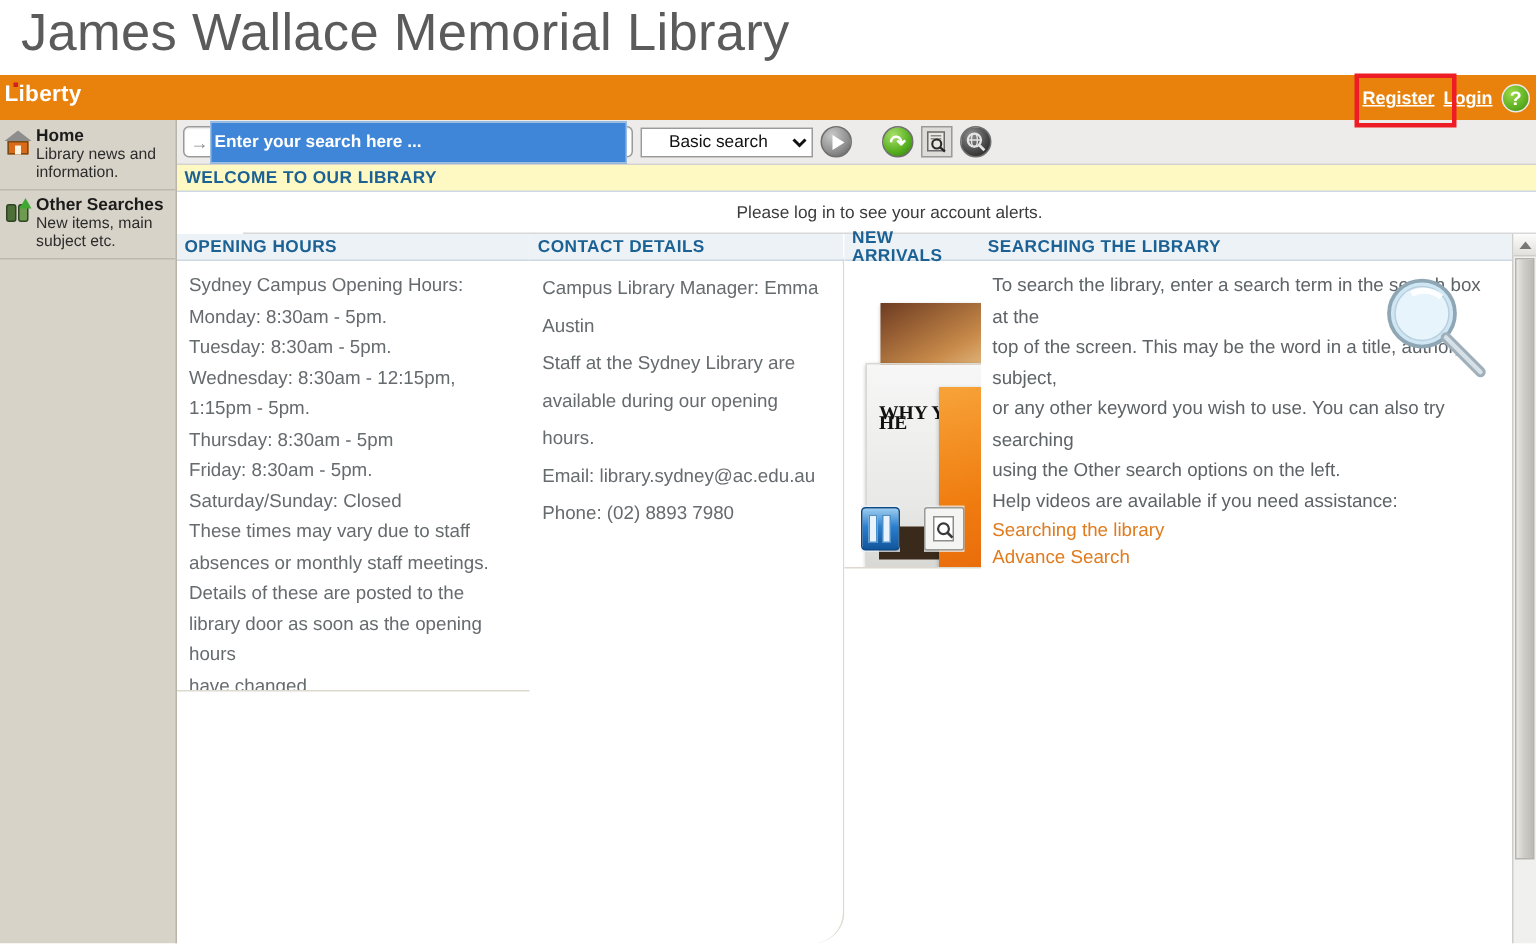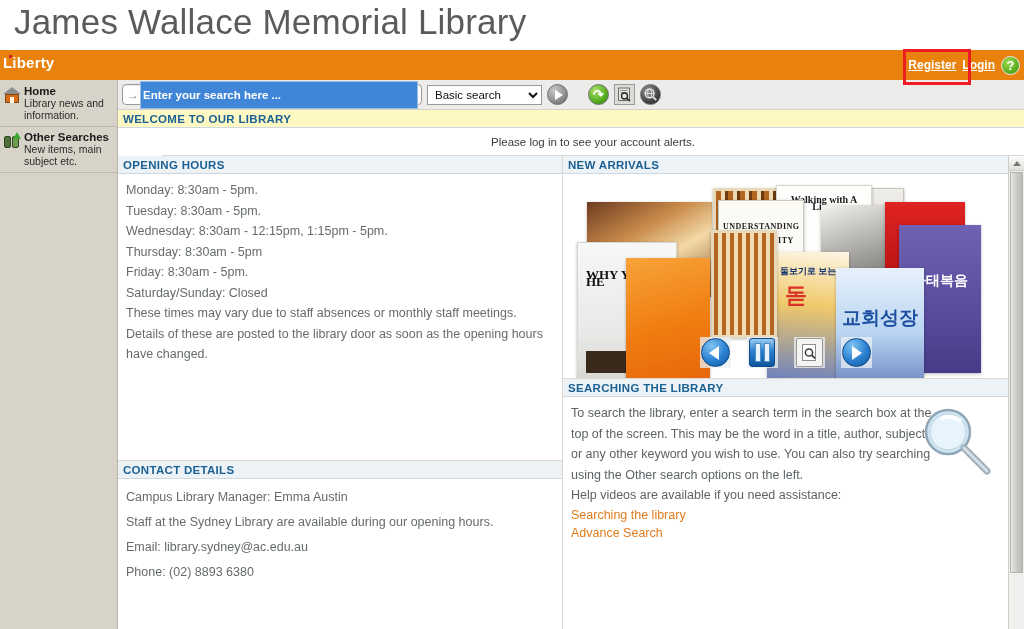--- a/index.html
+++ b/index.html
@@ -213,21 +213,21 @@
     outline: none;
   }
   #search-mode {
     flex: 0 0 115px;
     height: 20px;
     font-family: "Liberation Sans", sans-serif;
     font-size: 11.5px;
     color: #111;
     border: 1px solid #9a9a9a;
     background: #ffffff;
-    padding-left: 3px;
+    padding-left: 14px;
   }
   .round-btn {
     width: 21px; height: 21px;
     border-radius: 50%;
     display: flex;
     align-items: center;
     justify-content: center;
     flex: 0 0 21px;
     border: 1px solid #6f6f6f;
   }
@@ -285,22 +285,23 @@
     position: relative;
   }
   #panel-cols {
     flex: 1 1 auto;
     display: flex;
     min-width: 0;
   }
   .pcol {
     flex: 1 1 50%;
     display: flex;
-    flex-direction: column;
+    flex-direction: row;
     min-width: 0;
+    border-radius: 21px;
   }
   .pcol.left  { border-right: 1px solid #ded9d0; }
   .panel {
     display: flex;
     flex-direction: column;
     min-height: 0;
     border-bottom: 1px solid #ded9d0;
   }
   .panel.hours   { height: 305px; }
   .panel.contact { flex: 1 1 auto; border-bottom: none; }
@@ -567,41 +568,42 @@
     <div id="panels">
       <div id="panel-cols">
 
         <div class="pcol left">
 
           <div class="panel hours">
             <div class="panel-head">
               <span>OPENING HOURS</span>
             </div>
             <div class="panel-body">
+              <div class="ptext">Sydney Campus Opening Hours:</div>
               <div class="ptext">Monday: 8:30am - 5pm.</div>
               <div class="ptext">Tuesday: 8:30am - 5pm.</div>
               <div class="ptext">Wednesday: 8:30am - 12:15pm, 1:15pm - 5pm.</div>
               <div class="ptext">Thursday: 8:30am - 5pm</div>
               <div class="ptext">Friday: 8:30am - 5pm.</div>
               <div class="ptext">Saturday/Sunday: Closed</div>
               <div class="ptext">These times may vary due to staff absences or monthly staff meetings.</div>
               <div class="ptext">Details of these are posted to the library door as soon as the opening hours</div>
               <div class="ptext">have changed.</div>
             </div>
           </div>
 
           <div class="panel contact">
             <div class="panel-head">
               <span>CONTACT DETAILS</span>
             </div>
             <div class="panel-body">
               <div class="ptext spaced">Campus Library Manager: Emma Austin</div>
               <div class="ptext spaced">Staff at the Sydney Library are available during our opening hours.</div>
               <div class="ptext spaced">Email: library.sydney@ac.edu.au</div>
-              <div class="ptext spaced">Phone: (02) 8893 6380</div>
+              <div class="ptext spaced">Phone: (02) 8893 7980</div>
             </div>
           </div>
 
         </div>
 
         <div class="pcol right">
 
           <div class="panel arrivals">
             <div class="panel-head">
               <span>NEW ARRIVALS</span>

